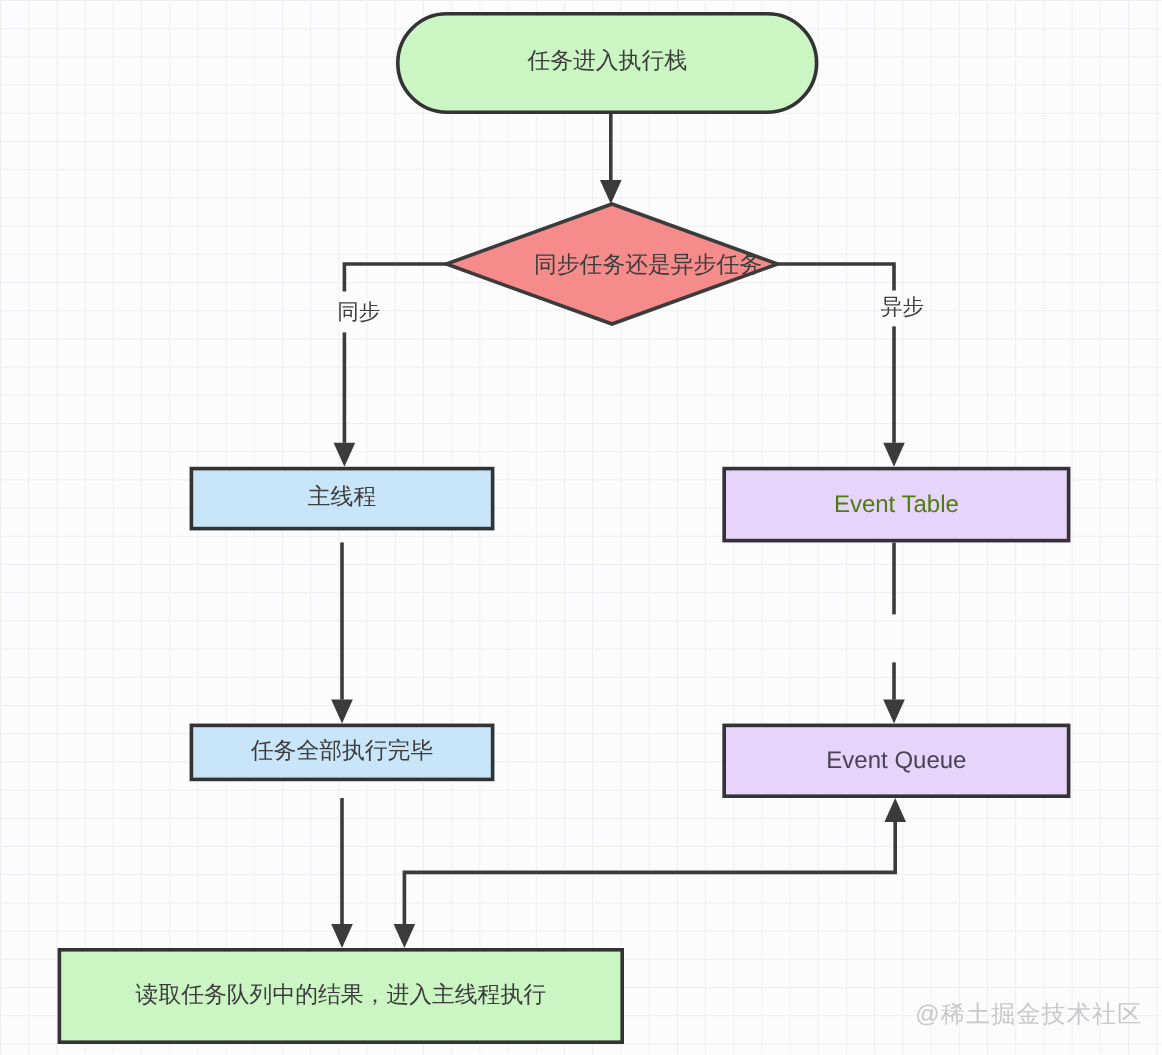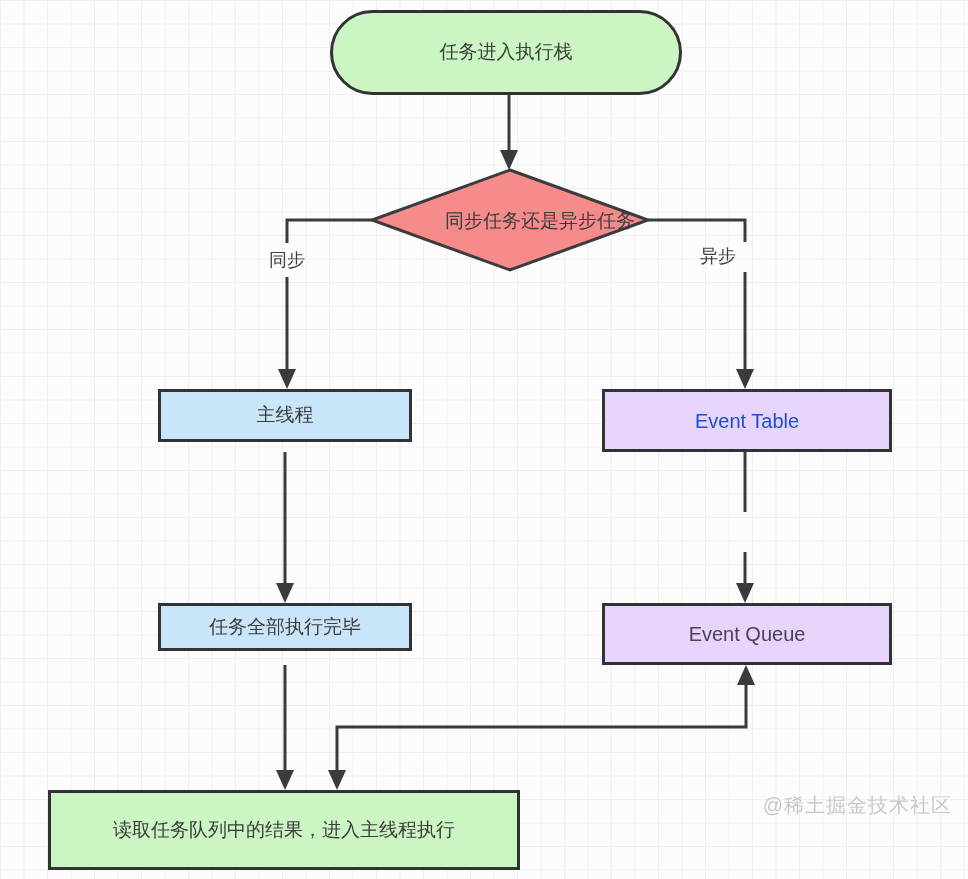--- a/index.html
+++ b/index.html
@@ -25,42 +25,42 @@
     font-size:19px;
     text-align:center;
     line-height:1.3;
   }
   .node-start {
     left:330px; top:10px; width:352px; height:85px;
     border-radius:44px;
     background:#cbf5c3;
   }
   .node-main-thread  { left:158px; top:389px; width:254px; height:53px; background:#c9e5f9; }
-  .node-event-table  { left:602px; top:389px; width:290px; height:63px; background:#e6d4fa; color:#1d4ed8; font-size:20px; }
+  .node-event-table  { left:602px; top:389px; width:290px; height:63px; background:#e6d4fa; color:#4d7c0f; font-size:20px; }
   .node-tasks-done   { left:158px; top:603px; width:254px; height:48px; background:#c9e5f9; }
   .node-event-queue  { left:602px; top:603px; width:290px; height:62px; background:#e6d4fa; color:#4a4257; font-size:20px; }
   .node-read-queue   { left:48px;  top:790px; width:472px; height:80px; background:#cbf5c3; }
 
   .decision-label {
     position:absolute; left:385px; top:208px; width:250px;
     text-align:right; color:#3c3c3c; font-size:19px;
   }
 
   .edge-label {
     position:absolute;
     color:#3f3f3f; font-size:18px;
-    text-align:center;
+    text-align:right;
     white-space:nowrap;
   }
   .label-sync     { left:257px; top:248px; width:60px; }
-  .label-async    { left:688px; top:244px; width:60px; }
+  .label-async    { left:710px; top:244px; width:60px; }
   .label-register { left:677px; top:519px; width:140px; font-size:19px; }
 
   .watermark {
-    position:absolute; right:16px; top:792px;
+    position:absolute; right:16px; top:832px;
     color:#c7c7cc; font-size:20px;
     letter-spacing:1px;
   }
 
   svg.wires {
     position:absolute; left:0; top:0;
     width:968px; height:879px;
     pointer-events:none;
   }
   .wire { stroke:#3b3b3b; stroke-width:3; fill:none; }

